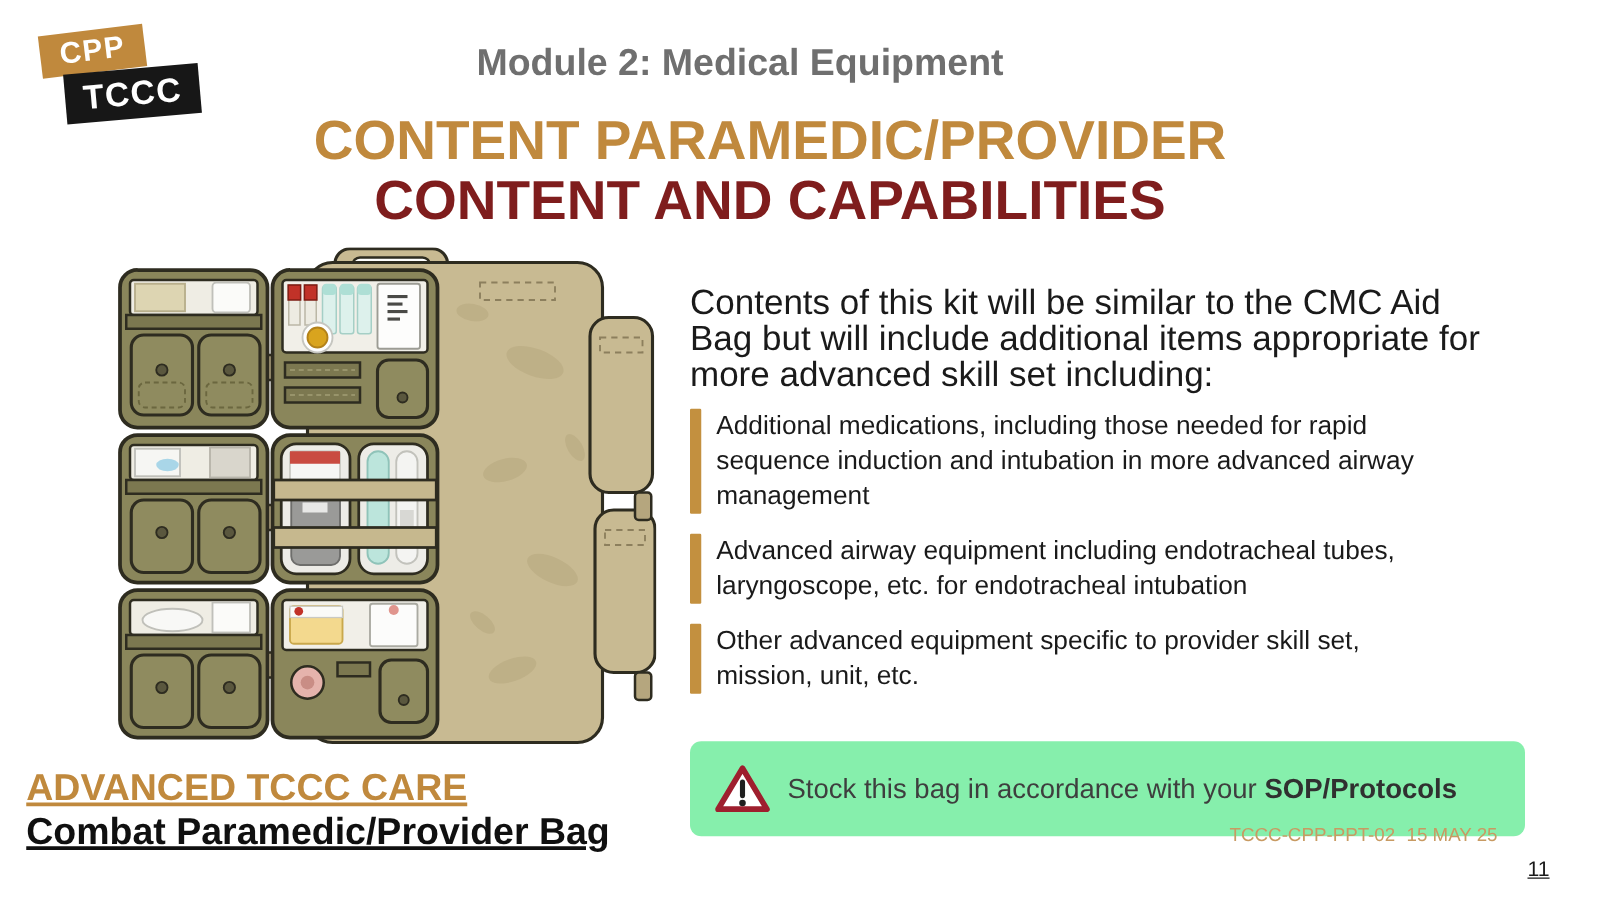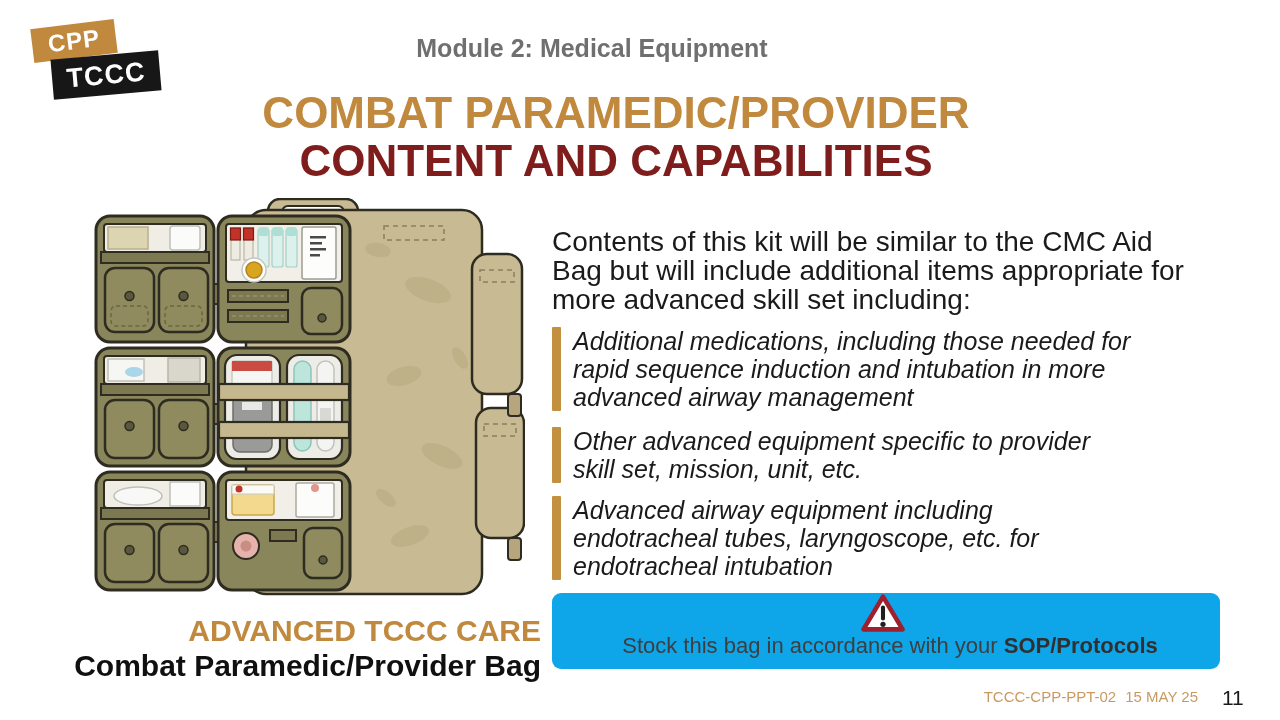--- a/index.html
+++ b/index.html
@@ -9,66 +9,66 @@
   }
   
   .logo-badge { position:absolute; display:flex; align-items:center; justify-content:center;
     color:#FFFFFF; font-weight:bold; letter-spacing:1px; }
   .logo-cpp  { left:32px; top:24px; width:84px; height:34px; background:#C0893D;
     transform:rotate(-7deg); font-size:24px; }
   .logo-tccc { left:52px; top:55px; width:108px; height:40px; background:#171717;
     transform:rotate(-5deg); font-size:27px; }
   
   .module-header { position:absolute; top:34px; left:0; width:1184px; text-align:center;
-    font-size:25px; font-weight:bold; color:#6F6F6F; }
+    font-size:30px; font-weight:bold; color:#6F6F6F; }
   .title { position:absolute; top:89px; left:0; width:1232px; margin:0; text-align:center;
     font-size:44px; font-weight:bold; line-height:48px; }
   .title .t1 { display:block; color:#C0893D; }
   .title .t2 { display:block; color:#7f1d1d; }
   
   .bag-svg { position:absolute; left:78px; top:198px; }
-  .figure-caption { position:absolute; left:21px; width:520px; text-align:right; }
+  .figure-caption { position:absolute; left:21px; width:520px; text-align:left;text-decoration:underline; }
   .cap1 { top:614px; font-size:30px; font-weight:bold; color:#C0893D; }
   .cap2 { top:649px; font-size:30px; font-weight:bold; color:#101010; }
   
   .content { position:absolute; left:552px; top:227px; width:648px; color:#1A1A1A; }
   .intro { margin:0 0 13px 0; font-size:28px; line-height:29px; max-width:645px; }
   .bullet { display:flex; margin-bottom:16px; }
   .bullet.last { margin-bottom:13px; }
   .bar { flex:0 0 9px; background:#C3903F; margin-right:12px; border-radius:1px; }
-  .btext { font-size:25px; line-height:28px; max-width:560px;font-style:italic; }
+  .btext { font-size:21px; line-height:28px; max-width:560px; }
   
   .warning-box { position:absolute; left:552px; top:593px; width:668px; height:76px;
-    background:#0ea5e9; border-radius:9px; display:flex; align-items:center;
-    box-sizing:border-box; padding:0 12px 0 20px;flex-direction:column; }
+    background:#86efac; border-radius:9px; display:flex; align-items:center;
+    box-sizing:border-box; padding:0 12px 0 20px; }
   .warn-icon { flex:0 0 auto; margin-right:14px; }
   .warn-text { font-size:22px; color:#3E3E3E; }
   .warn-text b { color:#303030; }
   
-  .footer-doc { position:absolute; top:688px; right:82px; font-size:15px; color:#C89A62; }
+  .footer-doc { position:absolute; top:660px; right:82px; font-size:15px; color:#C89A62; }
   .footer-doc .date { margin-left:9px; }
-  .footer-page { position:absolute; top:686px; left:1222px; font-size:21px; color:#1A1A1A; }
+  .footer-page { position:absolute; top:686px; left:1222px; font-size:17px; color:#1A1A1A;text-decoration:underline; }
 </style>
 </head>
 <body>
 
 <div class="slide">
 
   <div>
     <div class="logo-badge logo-cpp">
       <span>CPP</span>
     </div>
     <div class="logo-badge logo-tccc">
       <span>TCCC</span>
     </div>
   </div>
 
   <div class="module-header">Module 2: Medical Equipment</div>
   <h1 class="title">
-    <span class="t1">COMBAT PARAMEDIC/PROVIDER</span>
+    <span class="t1">CONTENT PARAMEDIC/PROVIDER</span>
     <span class="t2">CONTENT AND CAPABILITIES</span>
   </h1>
 
   <svg class="bag-svg" width="447" height="402" viewBox="0 0 447 402">
 
     <g stroke="#2E2C20" stroke-width="2.5" fill="#C8BA92">
       <rect x="190" y="1" width="90" height="27" rx="12"></rect>
       <rect x="204" y="8" width="62" height="12" rx="6" fill="#FFFFFF" stroke-width="2"></rect>
       <rect x="168" y="12" width="236" height="384" rx="20"></rect>
       <rect x="394" y="56" width="50" height="140" rx="15"></rect>
@@ -194,27 +194,27 @@
   <div class="figure-caption cap1">ADVANCED TCCC CARE</div>
   <div class="figure-caption cap2">Combat Paramedic/Provider Bag</div>
 
   <div class="content">
     <p class="intro">Contents of this kit will be similar to the CMC Aid Bag but will include additional items appropriate for more advanced skill set including:</p>
     <div>
       <div class="bullet">
         <span class="bar"></span>
         <span class="btext">Additional medications, including those needed for rapid sequence induction and intubation in more advanced airway management</span>
       </div>
+      <div class="bullet">
+        <span class="bar"></span>
+        <span class="btext">Advanced airway equipment including endotracheal tubes, laryngoscope, etc. for endotracheal intubation</span>
+      </div>
       <div class="bullet last">
         <span class="bar"></span>
         <span class="btext">Other advanced equipment specific to provider skill set, mission, unit, etc.</span>
-      </div>
-      <div class="bullet">
-        <span class="bar"></span>
-        <span class="btext">Advanced airway equipment including endotracheal tubes, laryngoscope, etc. for endotracheal intubation</span>
       </div>
     </div>
   </div>
 
   <div class="warning-box">
     <svg class="warn-icon" width="44" height="40" viewBox="0 0 48 44">
       <path d="M24 4 L45.5 40 L2.5 40 Z" fill="#FFFFFF" stroke="#9E1F2E" stroke-width="5" stroke-linejoin="round"></path>
       <path d="M24 16 L24 28" stroke="#1F1F1F" stroke-width="4.5" stroke-linecap="round"></path>
       <circle cx="24" cy="34.5" r="2.9" fill="#1F1F1F"></circle>
     </svg>

